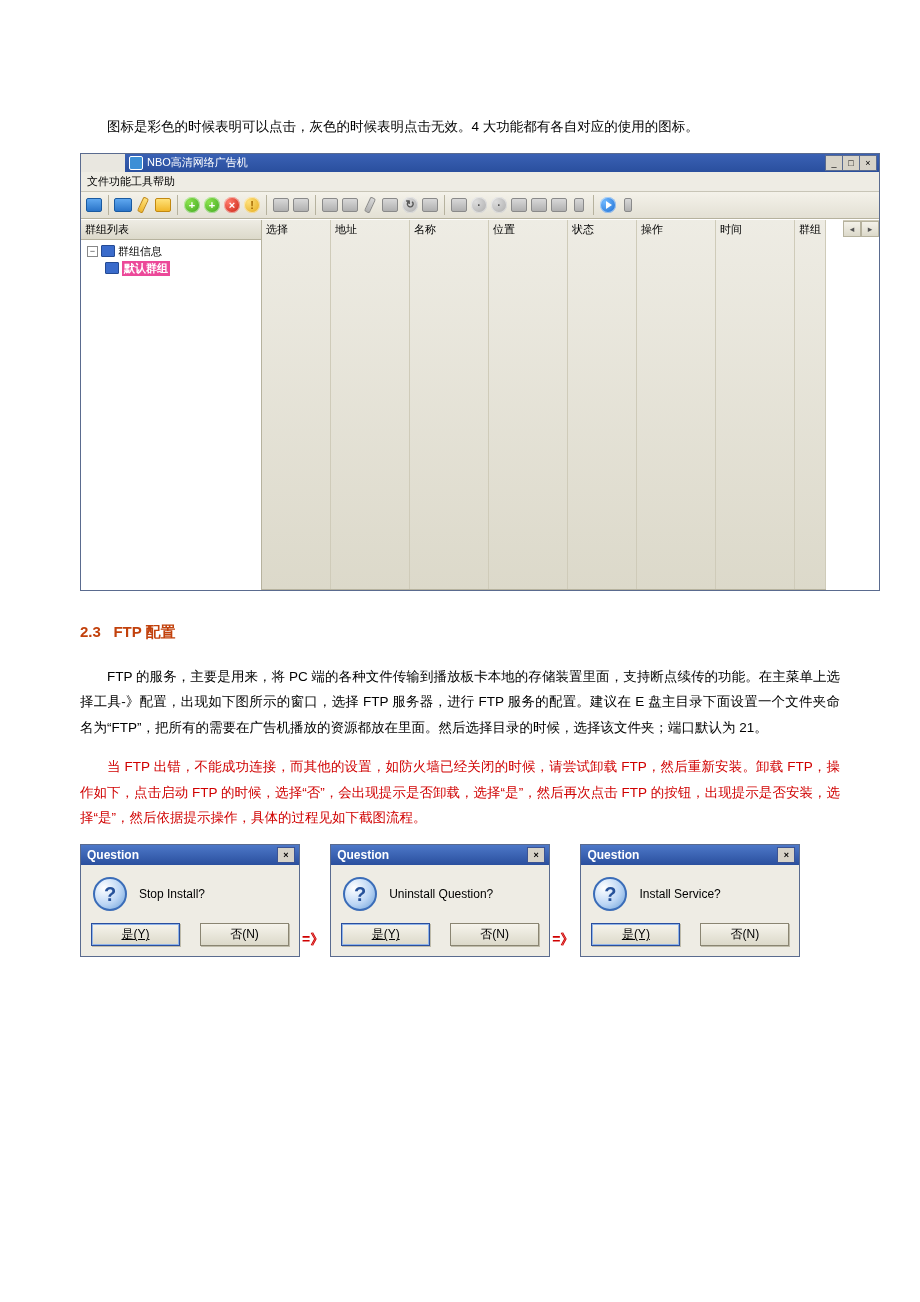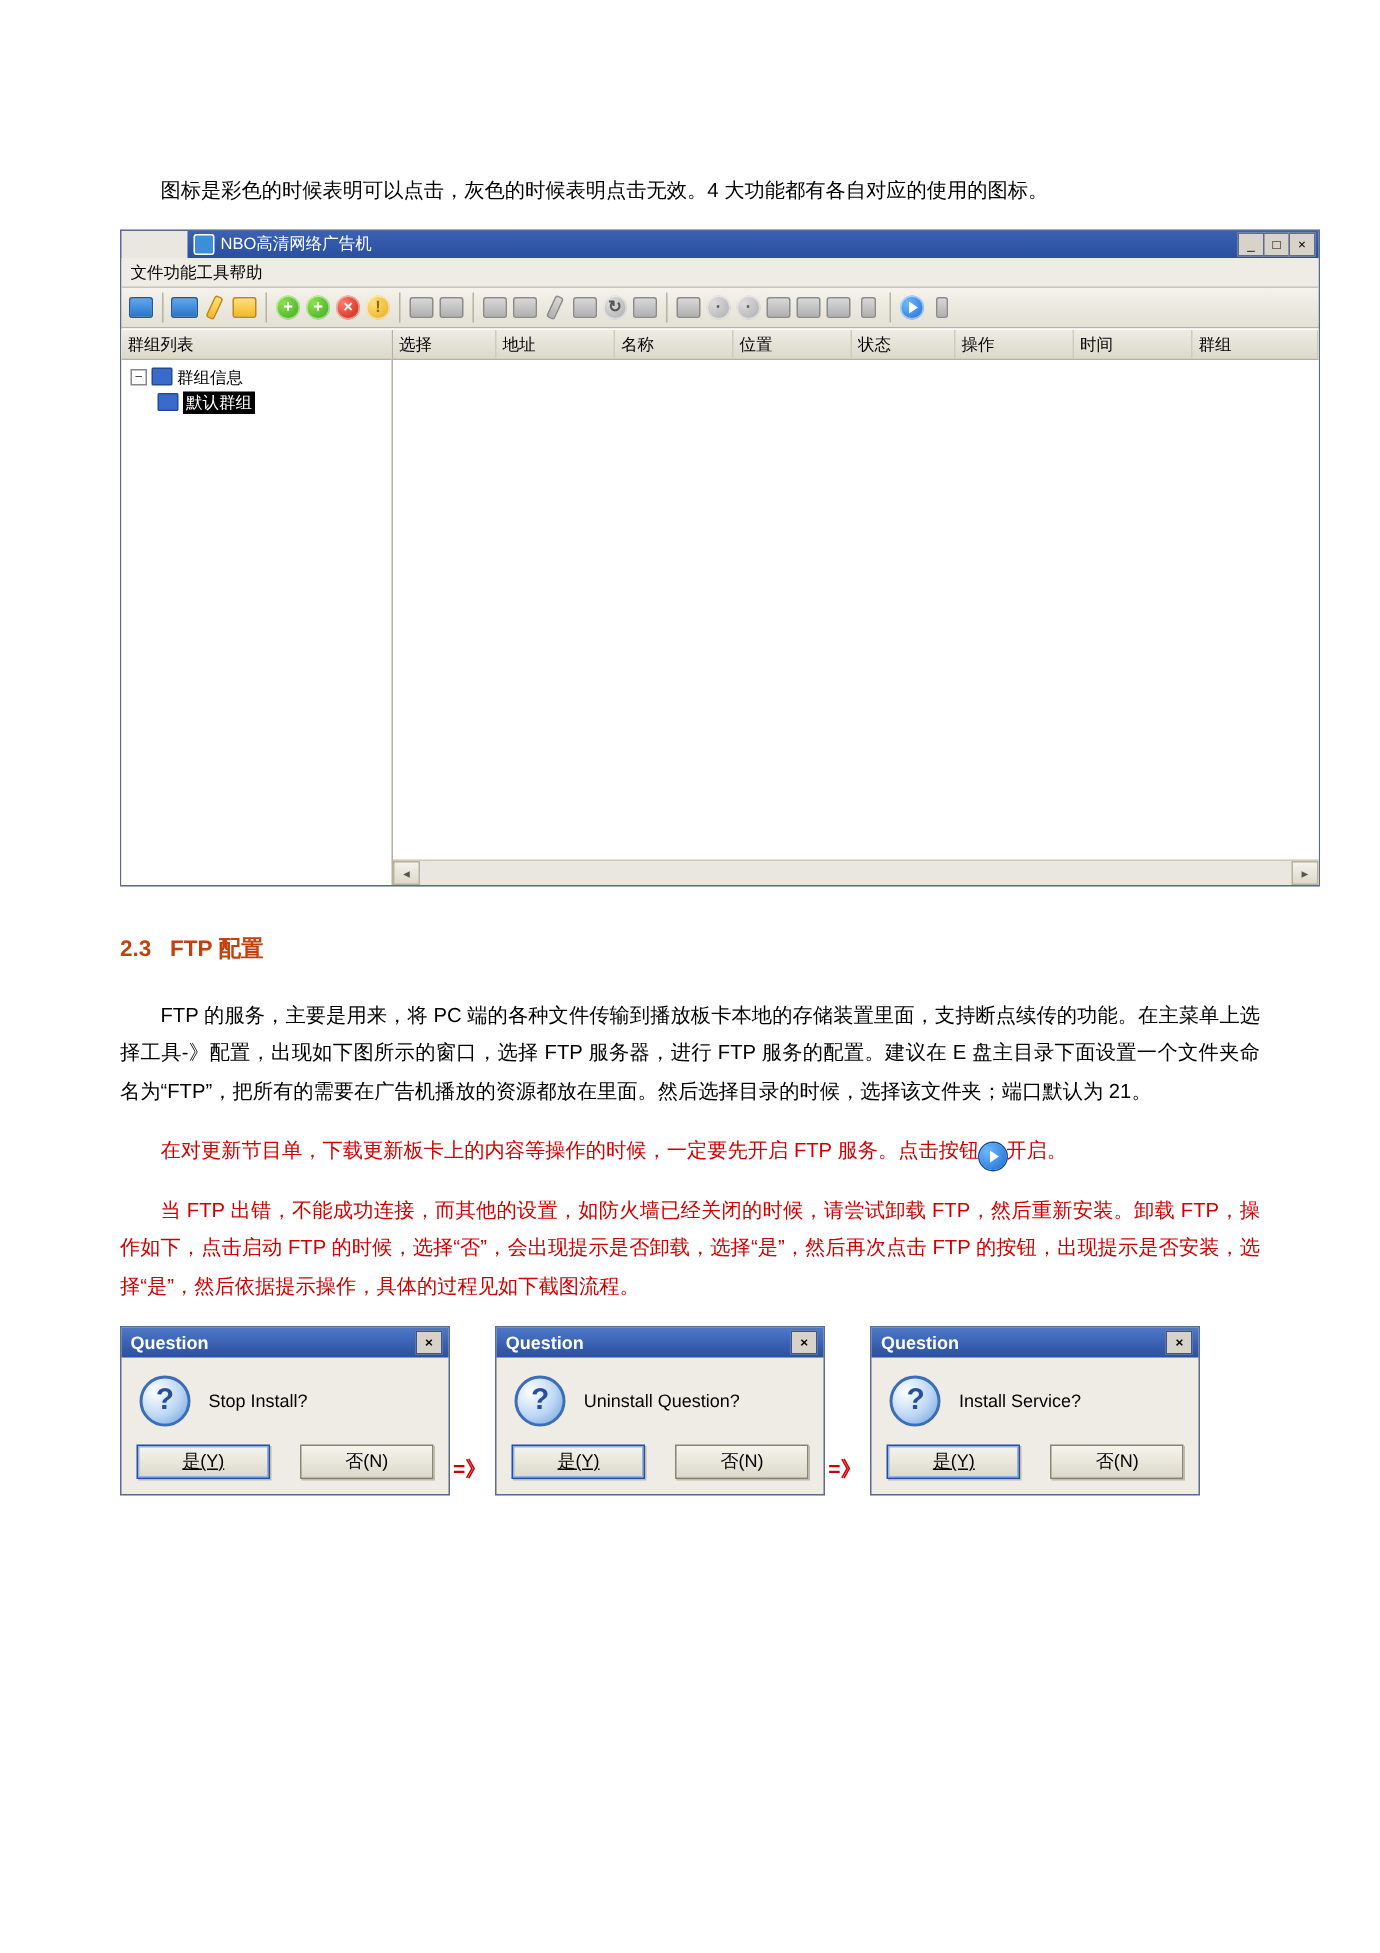--- a/index.html
+++ b/index.html
@@ -129,22 +129,22 @@
   }
   .tree {
     padding: 3px 2px;
     font-size: 11px;
   }
   .tree-row { display: flex; align-items: center; gap: 3px; padding: 1px 0;}
   .tree-ind1 { margin-left: 4px; }
   .tree-ind2 { margin-left: 22px; }
   .tree-toggle { width: 9px; height: 9px; border: 1px solid #888; display:flex; align-items:center; justify-content:center; font-size:9px; color:#444; background:#fff;}
   .folder-icon { width:12px; height:10px; background:#3a6bcb; border:1px solid #244a94; border-radius:1px;}
-  .tree-sel { background: #000000; color: #fff; padding: 0 2px; }
-  .list-pane { flex: 1; background: #fff; position: relative; display:flex; flex-direction:column;}
+  .tree-sel { background: #ec4899; color: #fff; padding: 0 2px; font-weight: bold; }
+  .list-pane { flex: 1; background: #fff; position: relative; display:flex; }
   .list-header {
     display: flex;
     background: linear-gradient(#eeece4, #dcd9ca);
     border-bottom: 1px solid #b6b29e;
     font-size: 11px;
   }
   .list-col {
     border-right: 1px solid #cfcbb9;
     padding: 2px 4px;
     flex: 1 0 auto;
@@ -388,25 +388,20 @@
     </div>
   </div>
 
   <div class="section-title">
     <span>2.3</span>&nbsp;&nbsp;
     <span>FTP 配置</span>
   </div>
 
   <p class="body-text indent">FTP 的服务，主要是用来，将 PC 端的各种文件传输到播放板卡本地的存储装置里面，支持断点续传的功能。在主菜单上选择工具-》配置，出现如下图所示的窗口，选择 FTP 服务器，进行 FTP 服务的配置。建议在 E 盘主目录下面设置一个文件夹命名为“FTP”，把所有的需要在广告机播放的资源都放在里面。然后选择目录的时候，选择该文件夹；端口默认为 21。</p>
 
-  <p class="body-text indent red">
-    <span>在对更新节目单，下载更新板卡上的内容等操作的时候，一定要先开启 FTP 服务。点击按钮</span><span class="inline-play-icon">
-        <span class="play-tri"></span>
-      </span><span>开启。</span>
-  </p>
 
   <p class="body-text indent red">当 FTP 出错，不能成功连接，而其他的设置，如防火墙已经关闭的时候，请尝试卸载 FTP，然后重新安装。卸载 FTP，操作如下，点击启动 FTP 的时候，选择“否”，会出现提示是否卸载，选择“是”，然后再次点击 FTP 的按钮，出现提示是否安装，选择“是”，然后依据提示操作，具体的过程见如下截图流程。</p>
 
   <div class="dlg-row">
 
     <div class="dialog">
       <div class="dlg-title">
         <span>Question</span>
         <span class="dlg-close">×</span>
       </div>

